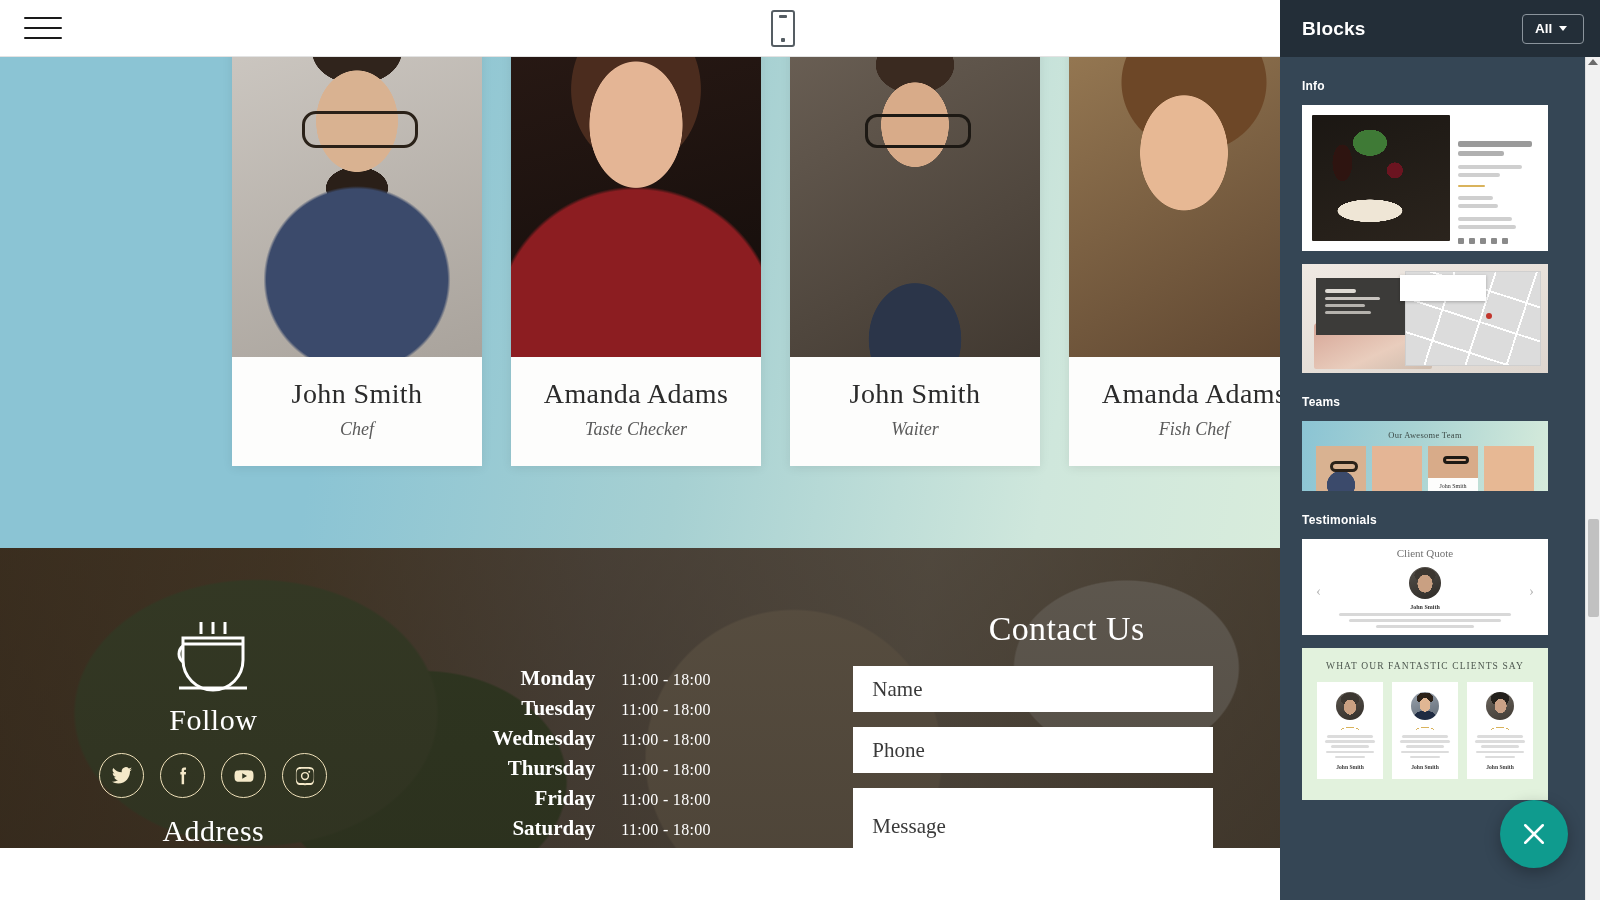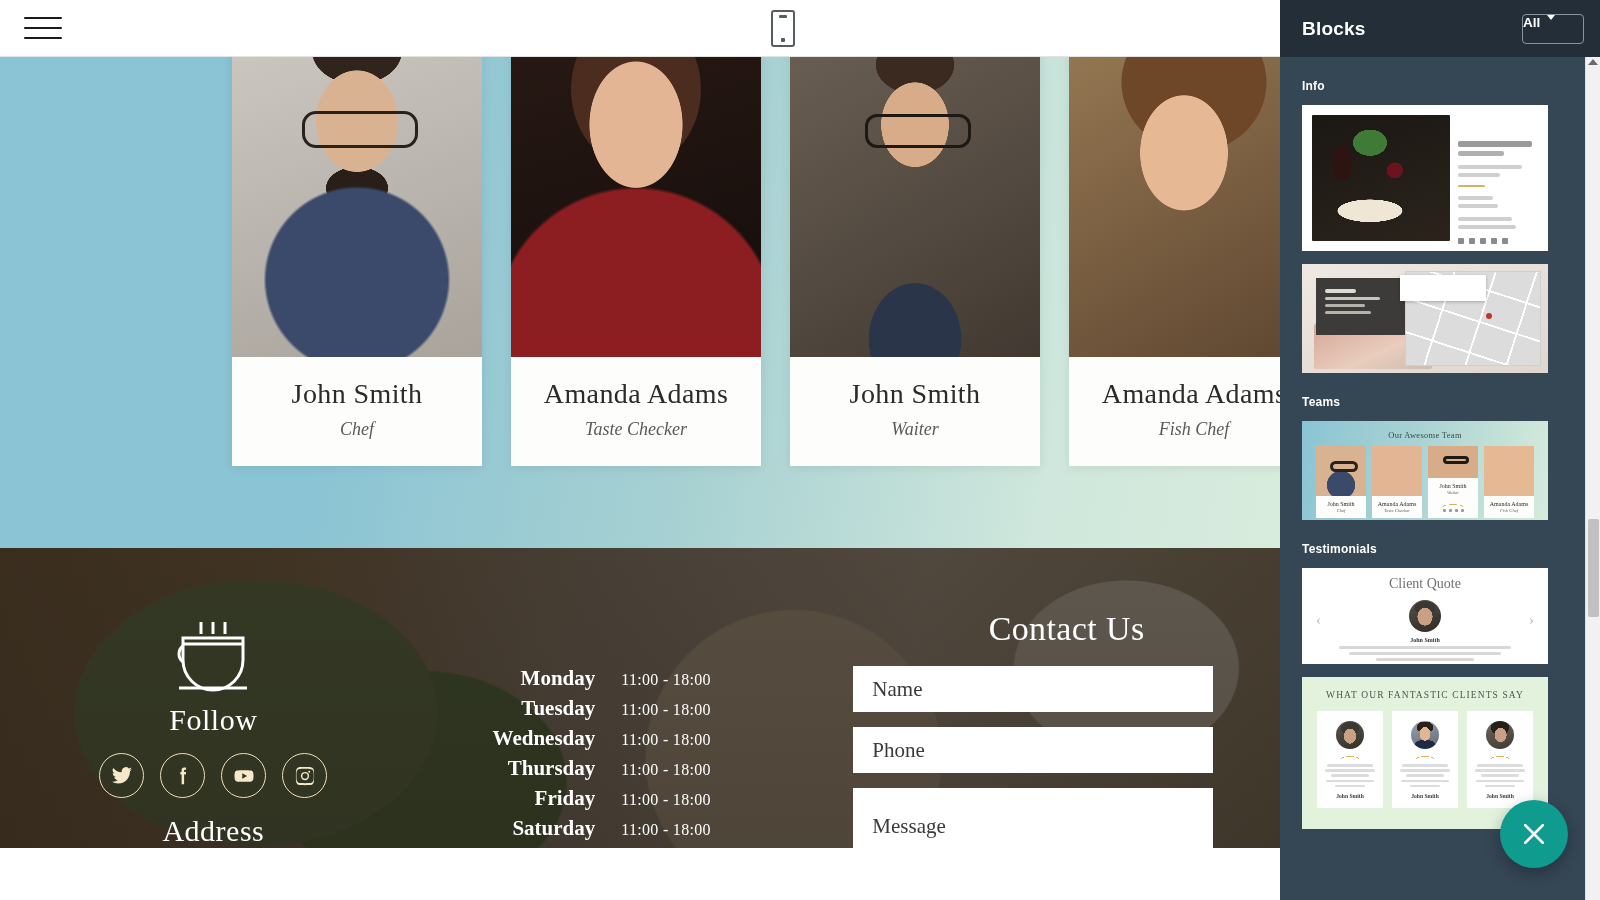--- a/index.html
+++ b/index.html
@@ -182,21 +182,21 @@
   }
   .panel-header {
     height: 57px; background: #232e38;
     display:flex; align-items:center; justify-content:space-between;
     padding: 0 16px 0 22px;
   }
   .panel-title { color:#fff; font-size: 19px; font-weight: 700; letter-spacing: 0.2px; }
   .panel-filter {
     min-width: 62px; height: 30px; border: 1px solid #8b949c; border-radius: 4px;
     background: transparent; color: #fff; font-size: 13.5px; font-weight: 700;
-    padding: 0 0; cursor: pointer; display:flex; gap:7px;
+    padding: 0 12px; cursor: pointer; display:flex; align-items:center; gap:7px;
   }
   .caret { width:0;height:0;border-left:4px solid transparent;border-right:4px solid transparent;border-top:5px solid #fff; }
 
   .panel-body {
     position:absolute; top: 57px; left: 0; width: 320px; height: 843px;
     overflow: hidden; padding: 0 0 0 0;
   }
   .panel-scroll { padding: 18px 22px 20px 22px; width: 298px; }
 
   .group-title {
@@ -269,21 +269,21 @@
     position:absolute; right: 62px; top: 11px; width: 86px; height: 26px;
     background:#fff; box-shadow: 0 1px 3px rgba(0,0,0,0.25);
   }
   .th-map .pin {
     position:absolute; right: 56px; top: 49px; width: 6px; height: 6px;
     border-radius:50%; background:#c2352c;
   }
 
   
   .th-team {
-    height: 99px; padding: 9px 20px;
+    height: 70px; padding: 9px 20px;
     background: linear-gradient(100deg, #8bc4d4 0%, #a9d3d3 45%, #d6ebdb 100%);
   }
   .th-team .cap {
     text-align:center; font-family:"Liberation Serif", serif;
     font-size: 8.5px; color: #3d4b48; margin-bottom: 6px; letter-spacing:0.3px;
   }
   .th-team .row { display:flex; gap: 6px; justify-content:center; }
   .th-team .c { width: 50px; background:#fdfdfc; }
   .th-team .c .im { width:50px; height: 50px; }
   .th-team .c .nm {
@@ -296,21 +296,21 @@
   }
   .th-team .c.tall .im { height: 32px; }
   .th-team .sq { display:flex; gap:3px; justify-content:center; padding-bottom:4px; }
   .th-team .sq i { width:3px;height:3px;background:#9a9a9a;border-radius:1px;display:block; }
   .th-team .swoosh { height: 5px; background:
      radial-gradient(ellipse 16px 4px at 50% 100%, transparent 0 58%, #d9b35c 59%, #d9b35c 66%, transparent 67%);
      margin: 2px 4px; }
 
   
   .th-quote { height: 96px; background:#fff; position:relative; padding-top: 8px; }
-  .th-quote .cap { text-align:center; font-family:"Liberation Serif", serif; font-size:14px; color:#707070; }
+  .th-quote .cap { text-align:center; font-family:"Liberation Serif", serif; font-size:11px; color:#707070; }
   .th-quote .av {
     width: 32px; height:32px; border-radius:50%; margin: 8px auto 0;
     background:
       radial-gradient(ellipse 11px 13px at 50% 52%, #c9a082 0 68%, transparent 69%),
       radial-gradient(ellipse 15px 10px at 50% 26%, #3c3731 0 70%, transparent 71%),
       linear-gradient(160deg,#55504a,#2e2b27);
   }
   .th-quote .nm { text-align:center; font-family:"Liberation Serif", serif; font-size:6px; font-weight:700; color:#333; margin-top:5px; }
   .th-quote .ln { height:3px; background:#d8d8d8; border-radius:2px; margin: 3px auto 0; }
   .th-quote .arrow {

